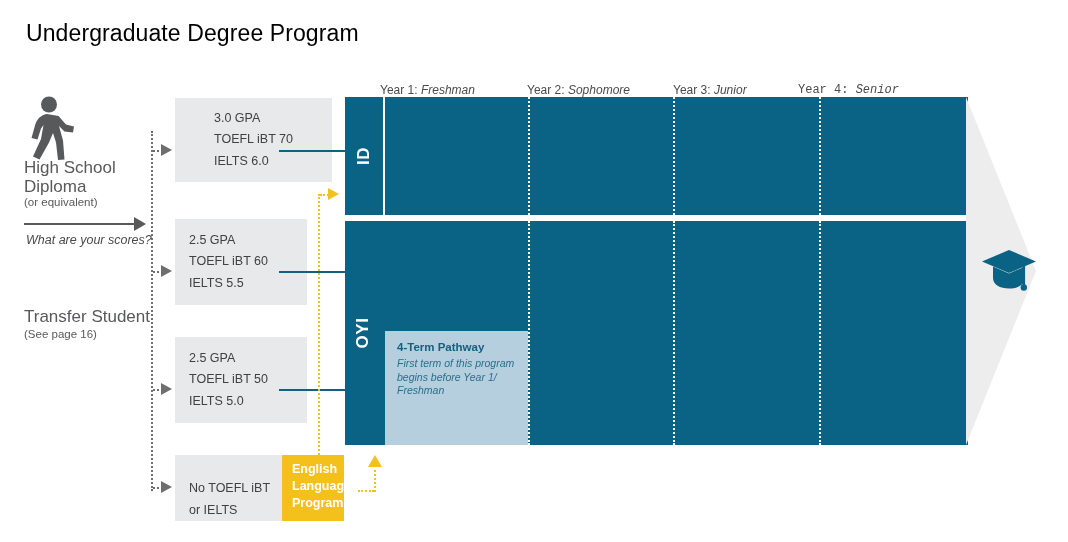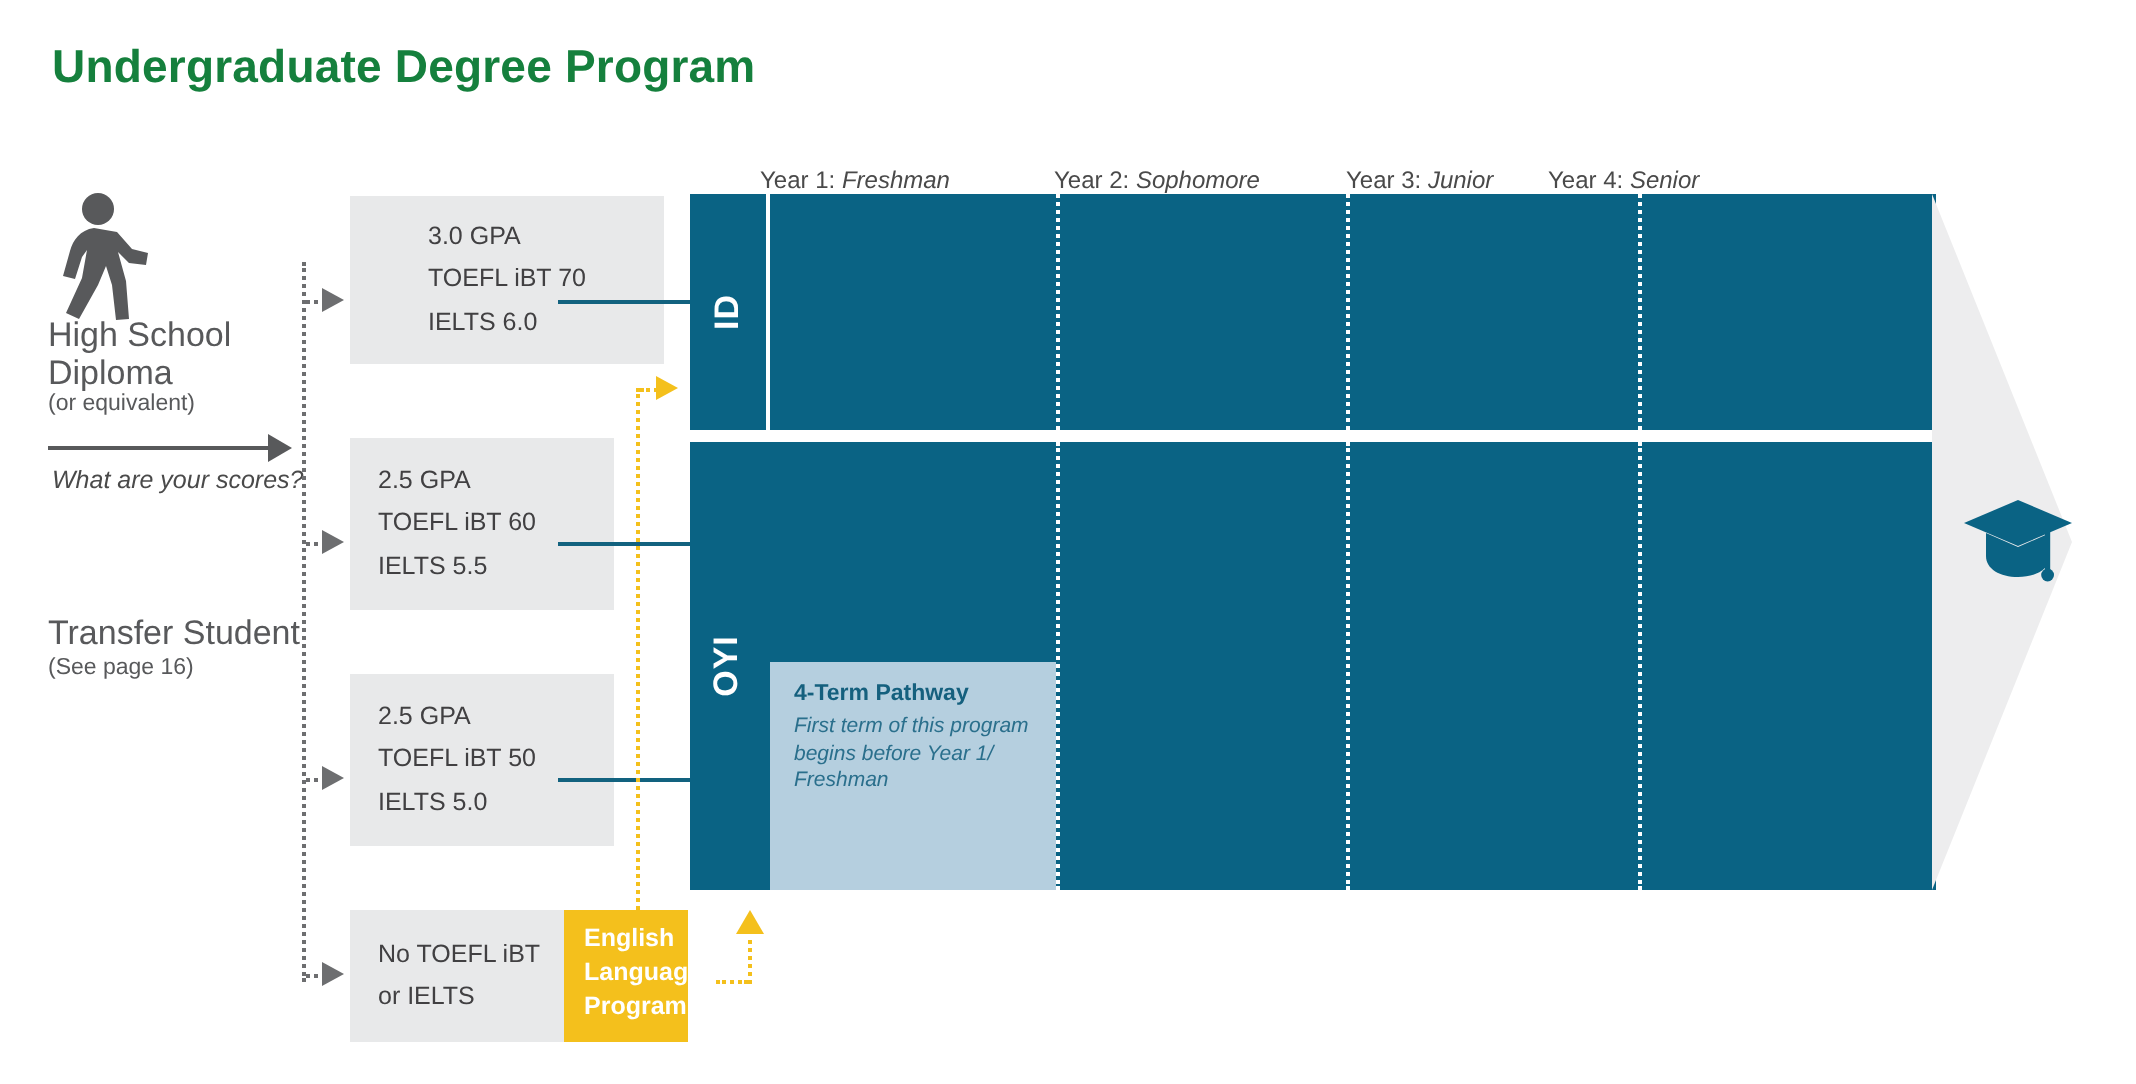--- a/index.html
+++ b/index.html
@@ -18,22 +18,22 @@
     overflow: hidden;
     background: #ffffff;
   }
 
   
   #page-title {
     position: absolute;
     left: 26px;
     top: 20px;
     font-size: 23px;
-    font-weight: bold;
-    color: #15803d;
+    font-weight: normal;
+    color: #000000;
     letter-spacing: 0.1px;
     white-space: nowrap;
   }
 
   
   .walker-icon {
     position: absolute;
     left: 24px;
     top: 96px;
     width: 56px;
@@ -404,21 +404,21 @@
     <div class="req-line">TOEFL iBT 60</div>
     <div class="req-line">IELTS 5.5</div>
   </div>
 
   <div class="req-box" style="top:337px; height:86px;">
     <div class="req-line">2.5 GPA</div>
     <div class="req-line">TOEFL iBT 50</div>
     <div class="req-line">IELTS 5.0</div>
   </div>
 
-  <div class="req-box" style="top:455px; height:66px;">
+  <div class="req-box" style="top:455px; height:66px;justify-content:flex-end;">
     <div class="req-line">No TOEFL iBT</div>
     <div class="req-line">or IELTS</div>
   </div>
 
   <div class="req-connector" style="left:279px; top:150px; width:66px;"></div>
   <div class="req-connector" style="left:279px; top:271px; width:66px;"></div>
   <div class="req-connector" style="left:279px; top:389px; width:66px;"></div>
 
   <div id="elp-v-line"></div>
   <div id="elp-h-stub"></div>
@@ -435,21 +435,21 @@
     <i>Freshman</i>
   </div>
   <div class="year-label" style="left:527px;">
     <span>Year 2:</span>
     <i>Sophomore</i>
   </div>
   <div class="year-label" style="left:673px;text-align:right;">
     <span>Year 3:</span>
     <i>Junior</i>
   </div>
-  <div class="year-label" style="left:774px;">
+  <div class="year-label" style="left:798px;font-family:Liberation Mono, monospace;">
     <span>Year 4:</span>
     <i>Senior</i>
   </div>
 
   <div id="timeline">
 
     <div class="teal-band" id="band-id"></div>
     <div class="teal-band" id="band-oyi"></div>
 
     <div id="id-divider"></div>

